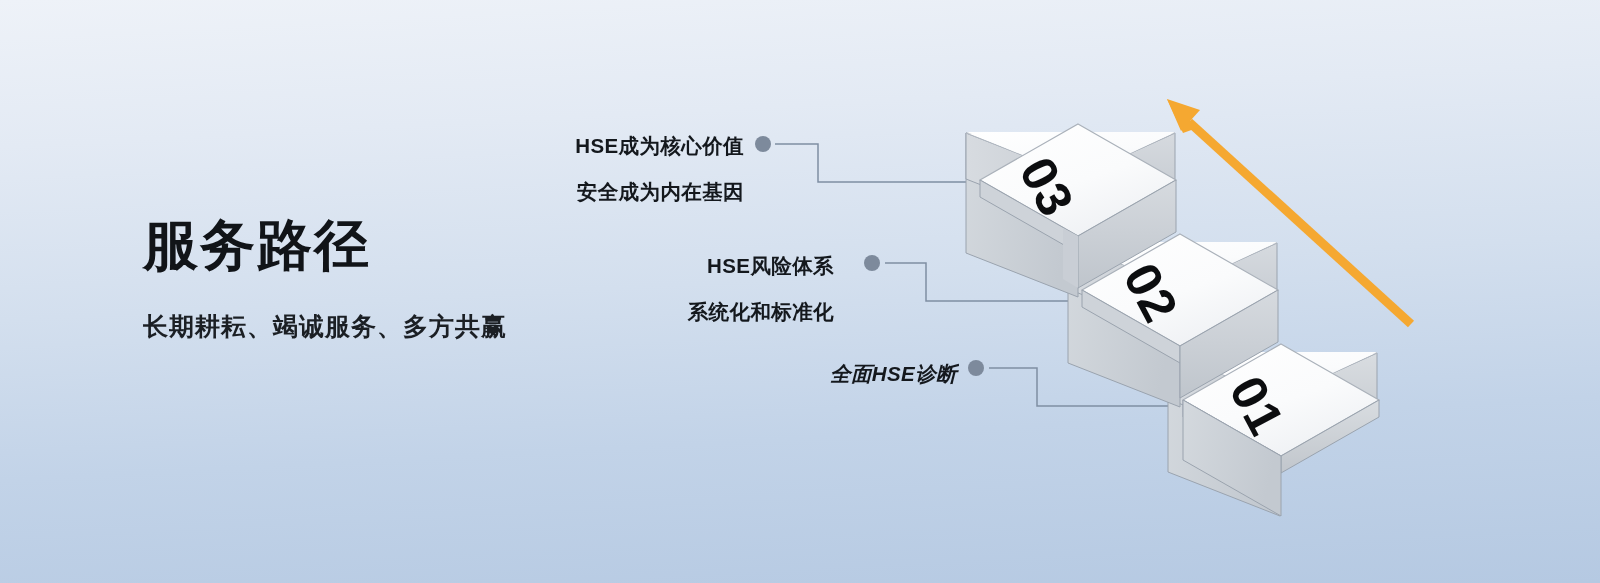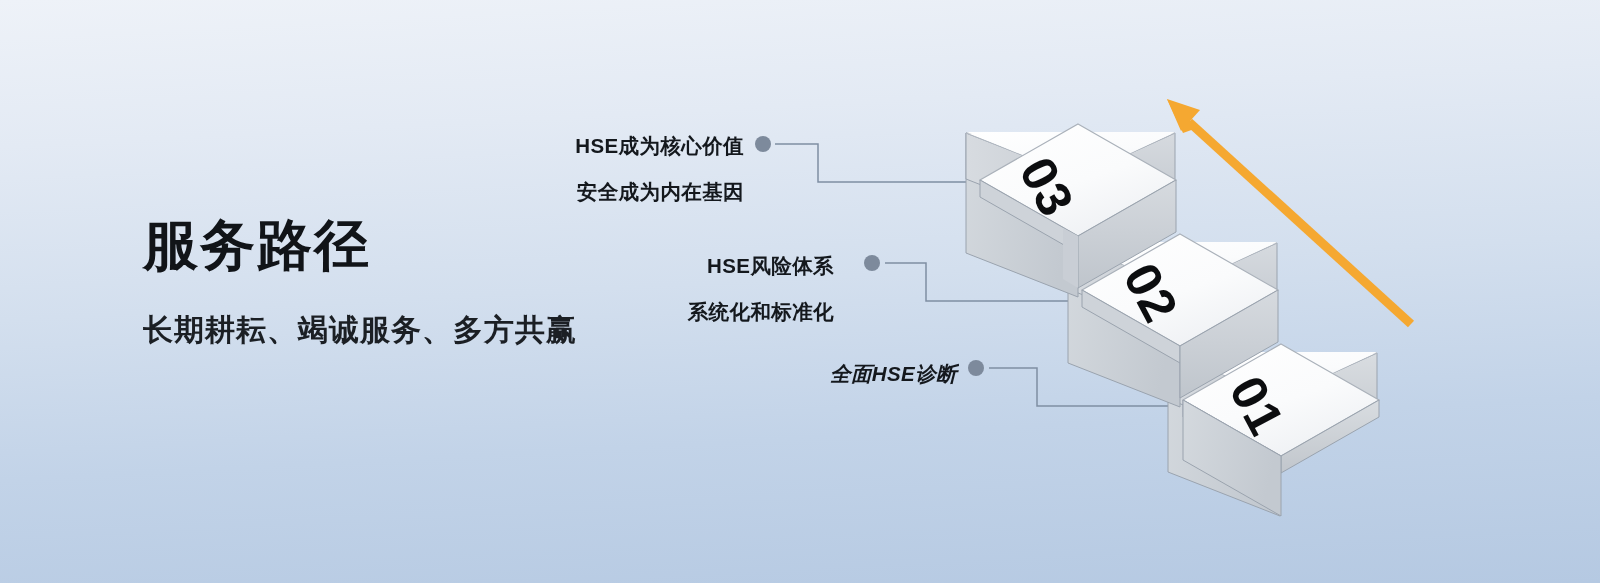--- a/index.html
+++ b/index.html
@@ -13,21 +13,21 @@
     overflow:hidden;
   }
 
   
   #title-block{position:absolute;left:143px;top:185px;width:470px;margin-top:28px;}
   #main-title{
     font-size:55px;font-weight:700;color:#111418;letter-spacing:2px;
     line-height:1.18;margin:0;white-space:nowrap;
   }
   #sub-title{
-    margin:32px 0 0 0;font-size:30px;font-weight:700;color:#1b1f24;
+    margin:32px 0 0 0;font-size:25px;font-weight:700;color:#1b1f24;
     letter-spacing:1px;white-space:nowrap;
   }
 
   
   .callout{position:absolute;text-align:right;}
   .callout .line1,.callout .line2{
     font-size:20.5px;font-weight:600;color:#14181d;white-space:nowrap;letter-spacing:.4px;
   }
   .callout .line2{margin-top:18px;}
   #callout-03{left:462px;top:132px;width:282px;}

